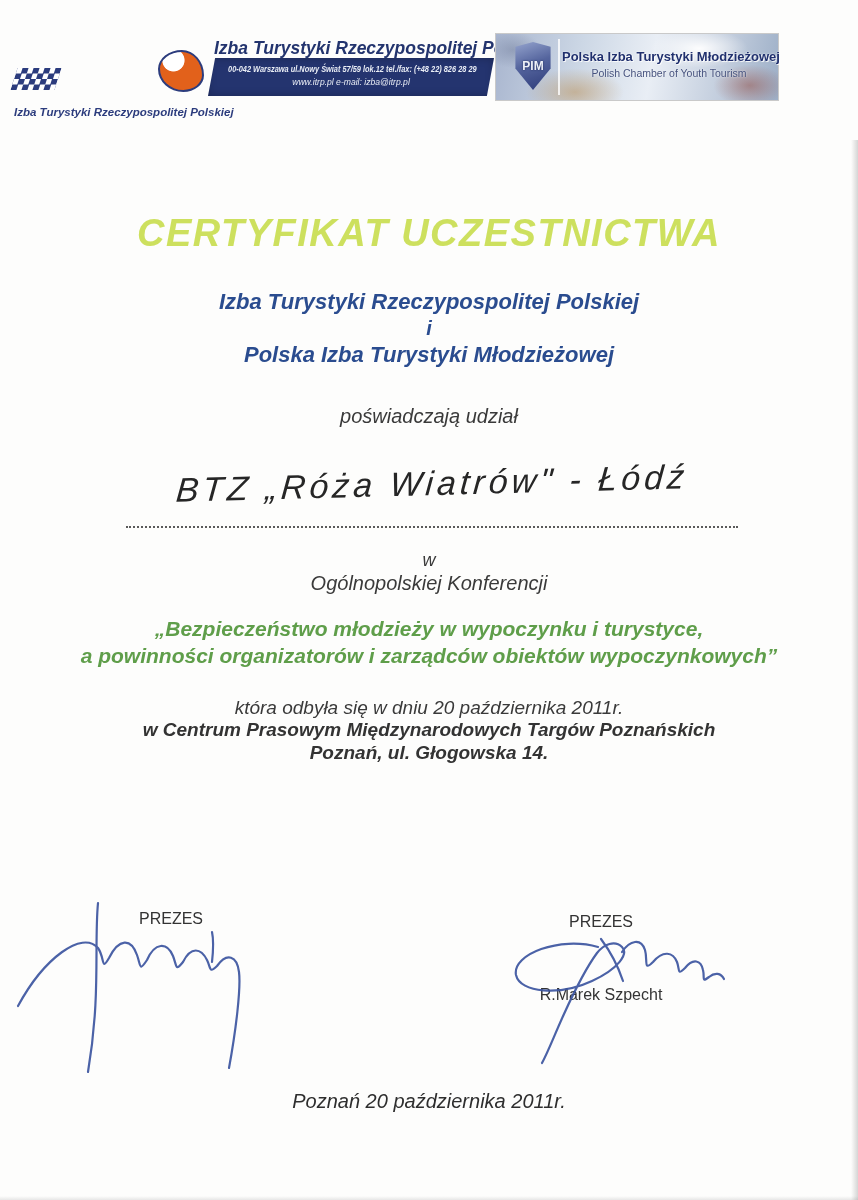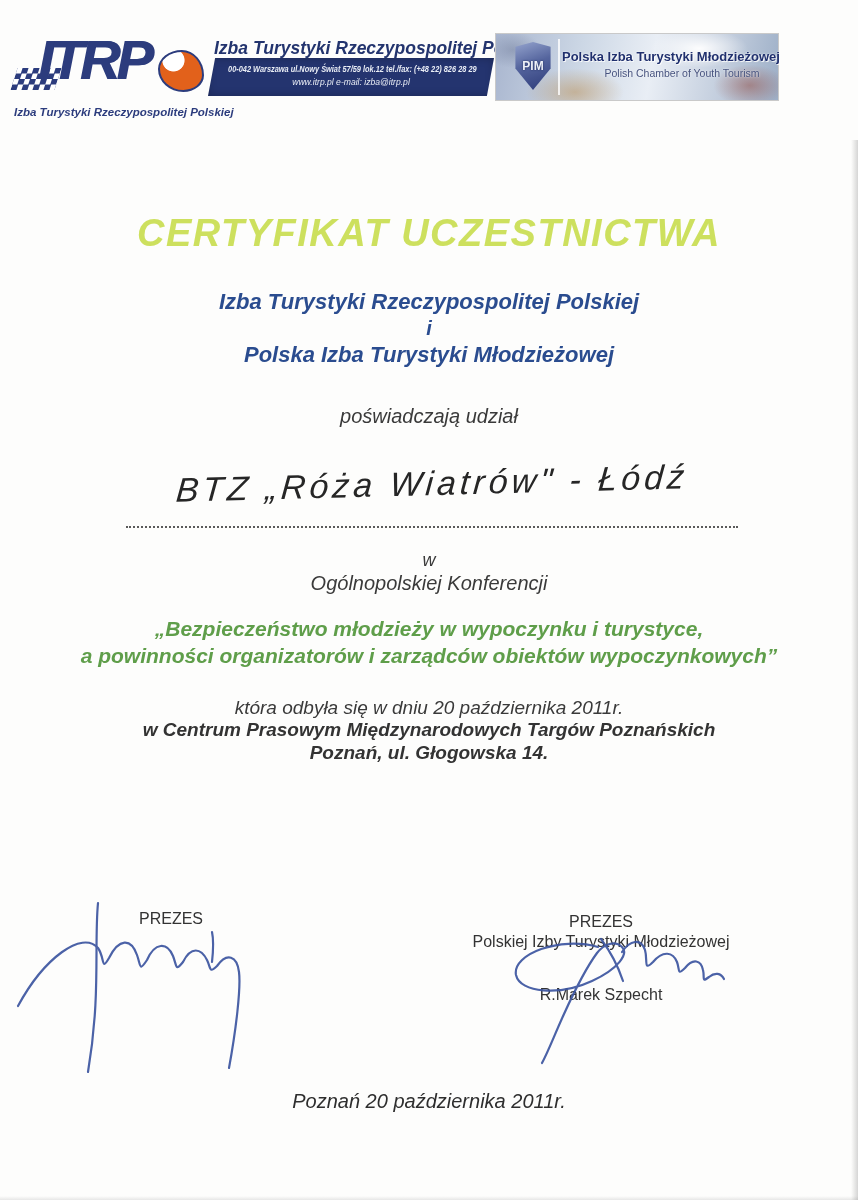--- a/index.html
+++ b/index.html
@@ -54,21 +54,21 @@
     clip-path:polygon(50% 0,94% 10%,94% 55%,50% 100%,6% 55%,6% 10%);
     background:linear-gradient(160deg,#97a6cf 0%,#55659e 45%,#2c3a78 100%);
     display:flex;align-items:center;justify-content:center;
     color:#eef1f8;font-weight:bold;font-size:12px;letter-spacing:0;
     text-shadow:0 0 2px #1c2857;}
   .pitm-divider{position:absolute;left:62px;top:5px;bottom:5px;width:2px;
     background:rgba(255,255,255,.8);}
   .pitm-title{position:absolute;left:66px;top:15px;width:212px;text-align:center;
     font-size:13px;font-weight:bold;color:#20306e;white-space:nowrap;
     text-shadow:0 0 2px rgba(255,255,255,.95),1px 1px 0 rgba(255,255,255,.8);}
-  .pitm-subtitle{position:absolute;left:80px;top:33px;width:212px;text-align:center;
+  .pitm-subtitle{position:absolute;left:67px;top:33px;width:212px;text-align:center;
     font-size:10.5px;color:#46527e;
     text-shadow:0 0 2px rgba(255,255,255,.9);}
 
   
   .cert-title{top:212px;font-size:38px;font-weight:bold;letter-spacing:1.5px;color:#cde05e;}
   .org1{top:289px;font-size:22px;font-weight:bold;color:#2a4c8f;}
   .conj{top:317px;font-size:20px;font-weight:bold;color:#2a4c8f;}
   .org2{top:342px;font-size:22px;font-weight:bold;color:#2a4c8f;}
   .statement{top:405px;font-size:20px;color:#3a3a3a;}
 
@@ -96,21 +96,20 @@
   .sig-name-right{position:absolute;left:0;top:73px;width:100%;font-size:16px;color:#333;}
   .ink-overlay{left:0;top:0;width:858px;height:1200px;pointer-events:none;}
 
   .footer-date{top:1090px;font-size:20px;color:#2e2e2e;}
 </style>
 </head>
 <body>
 
 <div class="abs itrp-logo">
   <div class="itrp-checker"></div>
-  <div class="itrp-acronym">ITRP</div>
   <div class="itrp-poland"></div>
   <div class="itrp-caption">Izba Turystyki Rzeczypospolitej Polskiej</div>
 </div>
 
 <div class="abs itrp-header-title">Izba Turystyki Rzeczypospolitej Polskiej</div>
 
 <div class="abs itrp-bar">
   <div class="l1">00-042 Warszawa  ul.Nowy Świat 57/59  lok.12    tel./fax: (+48 22) 826 28 29</div>
   <div class="l2">www.itrp.pl    e-mail: izba@itrp.pl</div>
 </div>
@@ -143,21 +142,20 @@
 <div class="abs center date-line">która odbyła się  w dniu 20 października 2011r.</div>
 <div class="abs center venue1">w Centrum Prasowym Międzynarodowych Targów Poznańskich</div>
 <div class="abs center venue2">Poznań, ul. Głogowska 14.</div>
 
 <div class="abs sig-left">
   <div class="sig-title">PREZES</div>
 </div>
 
 <div class="abs sig-right">
   <div class="sig-title">PREZES</div>
-  <div class="sig-org">Polskiej Izby Turystyki Młodzieżowej</div>
   <div class="sig-name-right">R.Marek Szpecht</div>
 </div>
 
 <svg class="abs ink-overlay" viewBox="0 0 858 1200">
   <g stroke="#3c55a0" stroke-width="2.2" fill="none" stroke-linecap="round" opacity="0.92">
 
     <path d="M 98 903 C 94 945, 101 995, 88 1072"></path>
     <path d="M 18 1006 C 44 958, 82 930, 98 948
              C 105 958, 101 972, 109 958
              C 119 938, 131 938, 137 955

